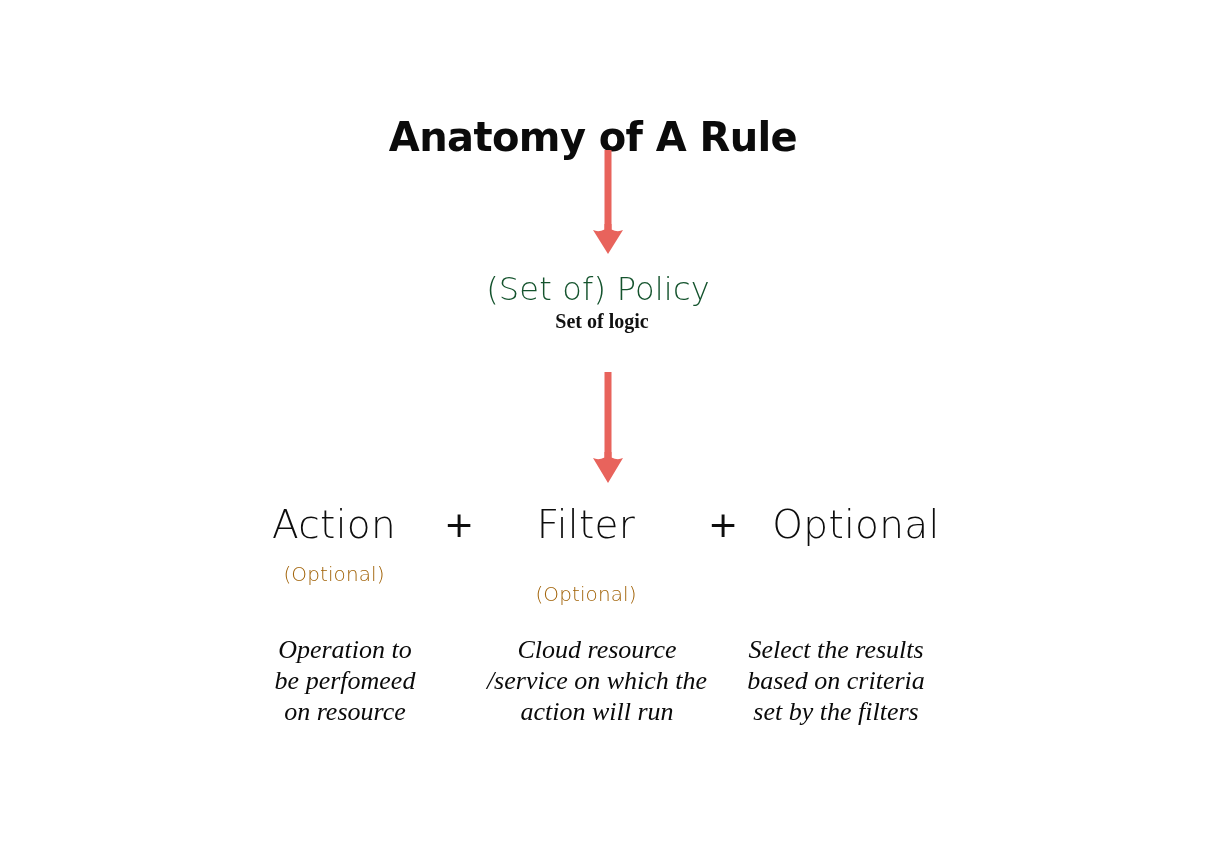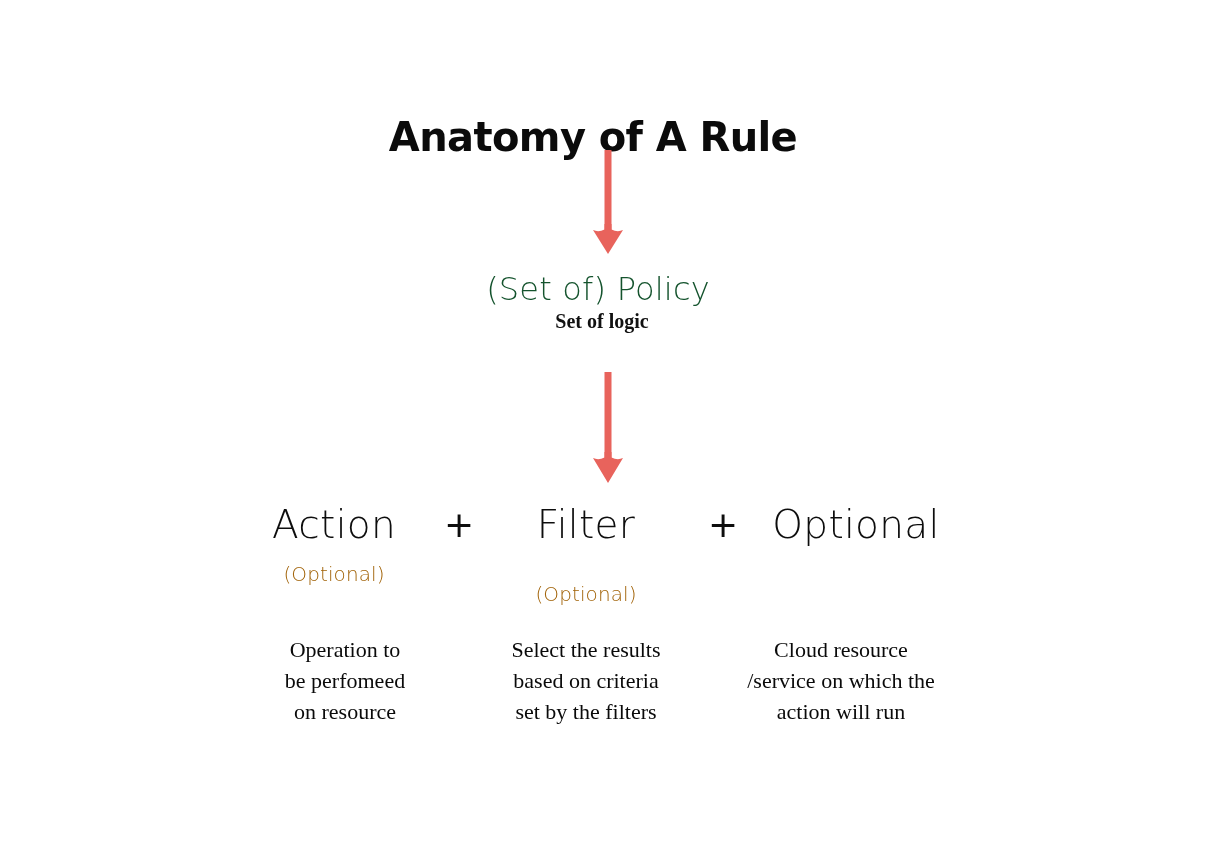--- a/index.html
+++ b/index.html
@@ -154,25 +154,26 @@
     right: 0;
     display: flex;
     justify-content: center;
   }
   .desc-inner {
     display: flex;
     transform: translateX(-3px);
   }
   .desc {
     font-family: "Liberation Serif", serif;
-    font-size: 22px;
+    font-size: 26px;
     line-height: 31px;
     color: #0a0a0a;
     text-align: center;
     white-space: pre-line;
+    font-style: italic;
   }
   .desc-action   { width: 202px; margin-right: 26px; }
   .desc-filter   { width: 228px; margin-right: 16px; }
   .desc-resource { width: 250px; }
 </style>
 </head>
 <body>
 
 <div class="canvas">
 
@@ -222,22 +223,22 @@
       </div>
 
     </div>
   </div>
 
   <div class="descriptions">
     <div class="desc-inner">
       <div class="desc desc-action">Operation to
 be perfomeed
 on resource</div>
+      <div class="desc desc-resource">Cloud resource
+/service on which the
+action will run</div>
       <div class="desc desc-filter">Select the results
 based on criteria
 set by the filters</div>
-      <div class="desc desc-resource">Cloud resource
-/service on which the
-action will run</div>
     </div>
   </div>
 
 </div>
 
 </body></html>

